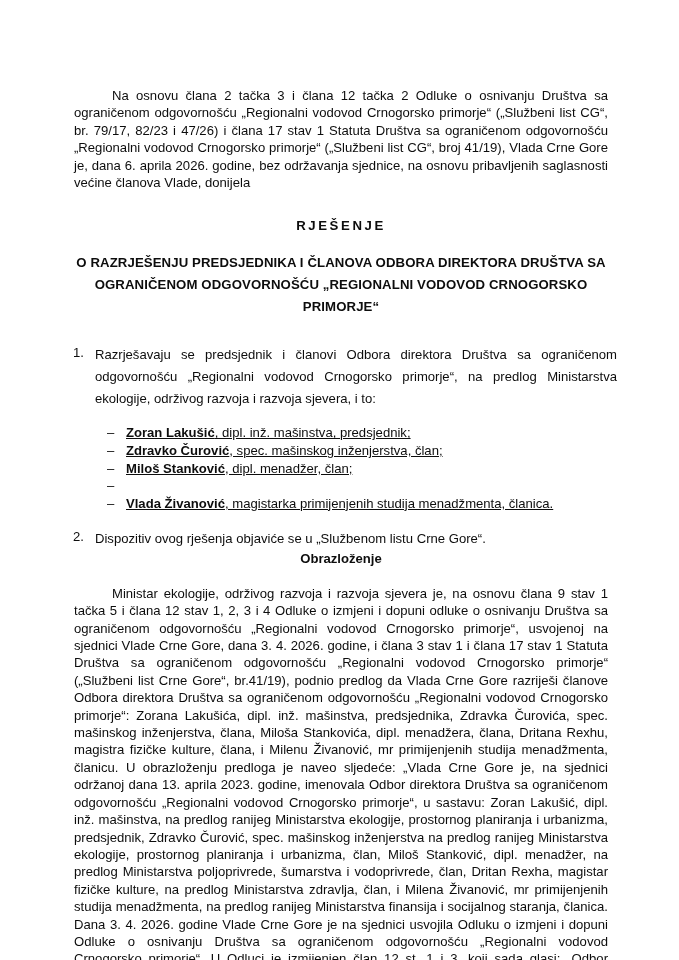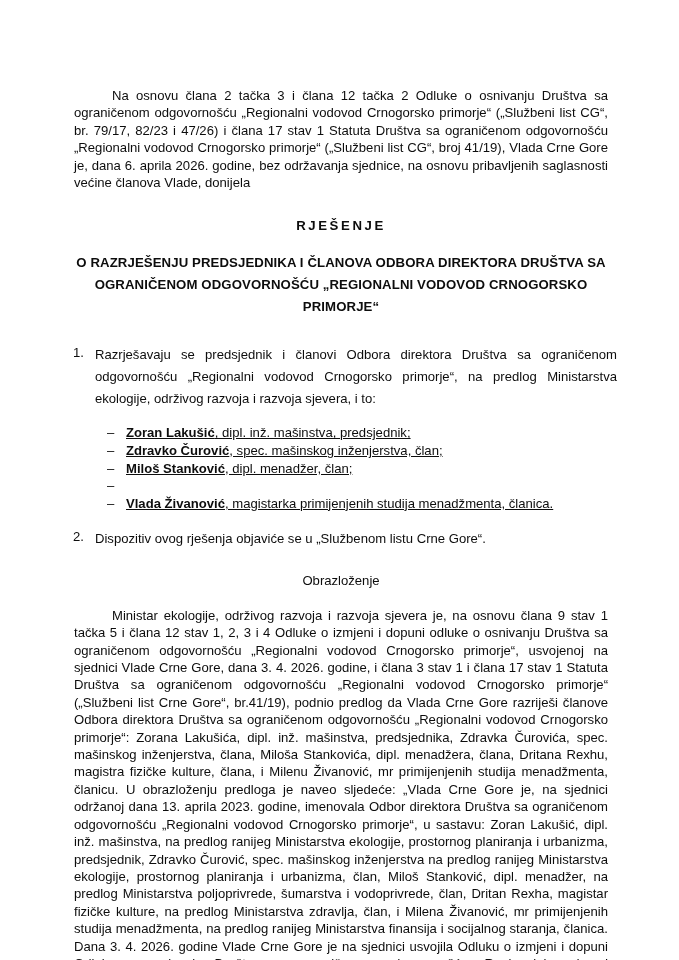--- a/index.html
+++ b/index.html
@@ -99,24 +99,23 @@
     text-align: left;
     text-decoration: underline;
   }
   .name-text b {
     font-weight: bold;
   }
   .item2 {
     margin-top: 16px;
   }
   .section-heading {
-    margin-top: 22px;
     text-align: center;
     font-size: 13.1px;
-    font-weight: normal;
+    font-weight: bold;
     line-height: 17.4px;
   }
   .body-par {
     margin-top: 17px;
     text-indent: 38px;
   }
 </style>
 </head>
 <body>
 

